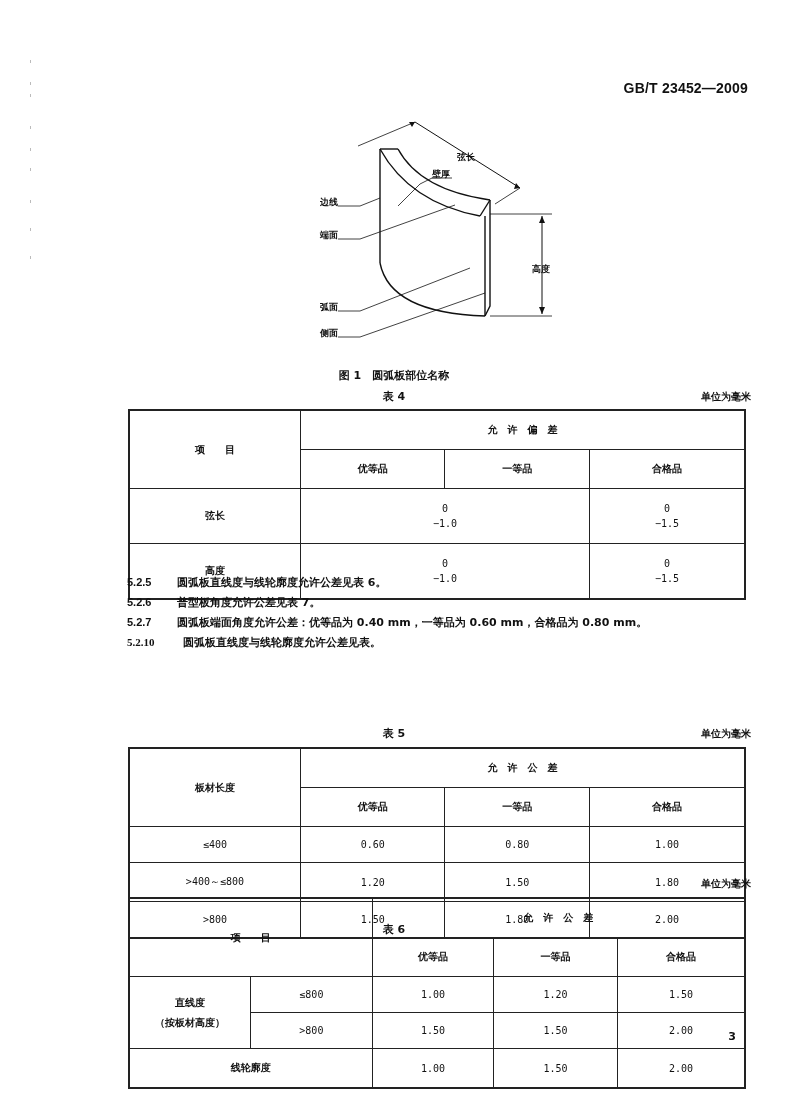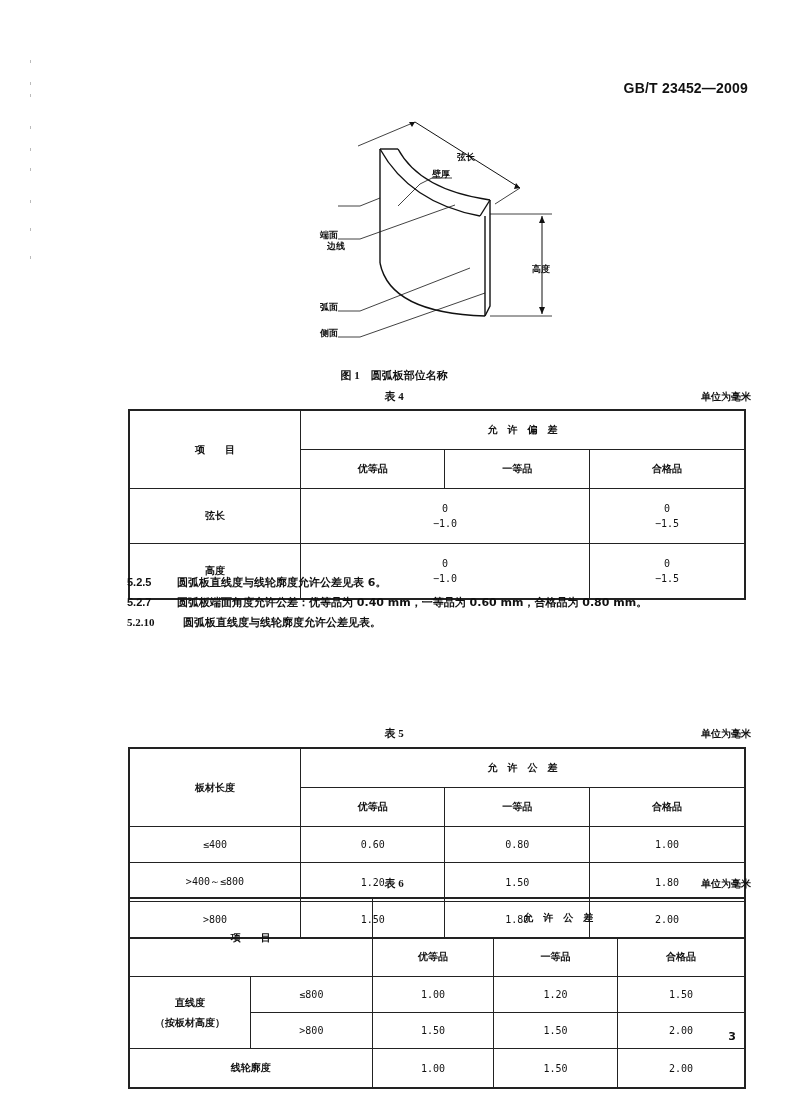--- a/index.html
+++ b/index.html
@@ -2,21 +2,21 @@
 <html><head>
 <meta charset="utf-8">
 <style>
   html, body { margin: 0; padding: 0; background: #ffffff; }
   body { width: 800px; height: 1111px; position: relative; overflow: hidden;
          font-family: "DejaVu Sans", "Liberation Sans", sans-serif; color: #111; }
   .std-code { position: absolute; top: 80px; right: 52px; font-family: "Liberation Sans", sans-serif;
               font-weight: bold; font-size: 14px; letter-spacing: 0.2px; }
   .figure { position: absolute; left: 320px; top: 118px; width: 250px; height: 235px; }
   .fig-label { position: absolute; font-size: 9px; font-weight: bold; }
-  .caption { position: absolute; left: 0; width: 788px; text-align: center; font-size: 11px; font-weight: bold; font-family: Liberation Serif, serif; }
+  .caption { position: absolute; left: 0; width: 788px; text-align: center; font-size: 11px; font-weight: bold; }
   .unit { position: absolute; right: 49px; font-size: 10px; font-weight: bold; }
   table { position: absolute; border-collapse: collapse; font-size: 10px; }
   table td { border: 1px solid #222; text-align: center; vertical-align: middle; padding: 12px; }
   table { border: 2px solid #222; }
   .hdr { font-weight: bold; }
   .num { font-family: "DejaVu Sans Mono", "Liberation Mono", monospace; font-size: 10px; }
   .clauses { position: absolute; left: 127px; top: 572px; font-size: 11px; font-weight: bold; }
   .clause { height: 20px; line-height: 20px; white-space: nowrap; }
   .clause .no { display: inline-block; width: 50px; font-family: "Liberation Sans", sans-serif; }
   .clause .no.wide { width: 56px; font-family: Liberation Serif, serif; }
@@ -77,21 +77,21 @@
     </g>
     <g fill="#111">
       <polygon points="95,4 89,4 92,9"></polygon>
       <polygon points="200,70 196,65 194,71"></polygon>
       <polygon points="222,98 219,105 225,105"></polygon>
       <polygon points="222,196 219,189 225,189"></polygon>
     </g>
   </svg>
   <span class="fig-label" style="left:137px; top:33px;">弦长</span>
   <span class="fig-label" style="left:112px; top:50px;">壁厚</span>
-  <span class="fig-label" style="left:7px; top:78px;margin-top:44px;">边线</span>
+  <span class="fig-label" style="left:0px; top:78px;">边线</span>
   <span class="fig-label" style="left:0px; top:111px;">端面</span>
   <span class="fig-label" style="left:212px; top:145px;">高度</span>
   <span class="fig-label" style="left:0px; top:183px;">弧面</span>
   <span class="fig-label" style="left:0px; top:209px;">侧面</span>
 </div>
 
 <div class="caption" style="top:368px;">图 1　圆弧板部位名称</div>
 
 <div class="caption" style="top:389px;">表 4</div>
 <div class="unit" style="top:390px;">单位为毫米</div>
@@ -132,20 +132,21 @@
     <td class="num">
           <div>0</div>
           <div style="margin-top:4px">−1.5</div>
         </td>
   </tr>
 </tbody>
   </table>
 
 <div class="clauses">
   <div class="clause"><span class="no">5.2.5</span><span class="txt">圆弧板直线度与线轮廓度允许公差见表 6。</span></div>
+  <div class="clause"><span class="no">5.2.6</span><span class="txt">普型板角度允许公差见表 7。</span></div>
   <div class="clause"><span class="no">5.2.7</span><span class="txt">圆弧板端面角度允许公差：优等品为 0.40 mm，一等品为 0.60 mm，合格品为 0.80 mm。</span></div>
   <div class="clause"><span class="no wide">5.2.10</span><span class="txt">圆弧板直线度与线轮廓度允许公差见表。</span></div>
 </div>
 
 <div class="caption" style="top:726px;">表 5</div>
 <div class="unit" style="top:727px;">单位为毫米</div>
 <table style="left:128px; top:747px; width:618px;">
   <colgroup>
       <col style="width:172px">
       <col style="width:145px">
@@ -176,21 +177,21 @@
   </tr>
   <tr style="height:24px">
     <td class="num">&gt;800</td>
     <td class="num">1.50</td>
     <td class="num">1.80</td>
     <td class="num">2.00</td>
   </tr>
 </tbody>
   </table>
 
-<div class="caption" style="top:876px;">表 6</div>
+<div class="caption" style="top:922px;">表 6</div>
 <div class="unit" style="top:877px;">单位为毫米</div>
 <table style="left:128px; top:897px; width:618px;">
   <colgroup>
       <col style="width:122px">
       <col style="width:122px">
       <col style="width:122px">
       <col style="width:124px">
       <col style="width:128px">
     </colgroup>
   <tbody>

